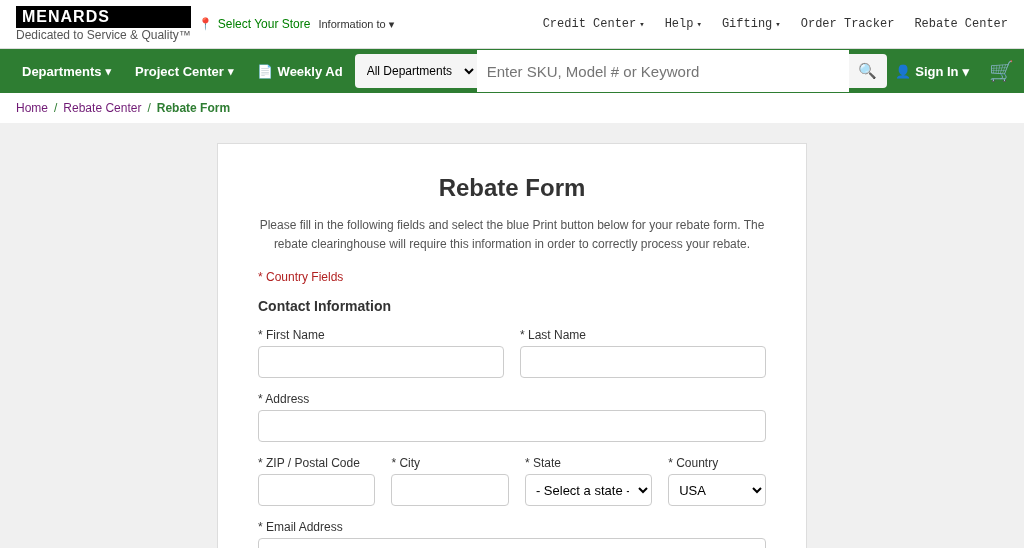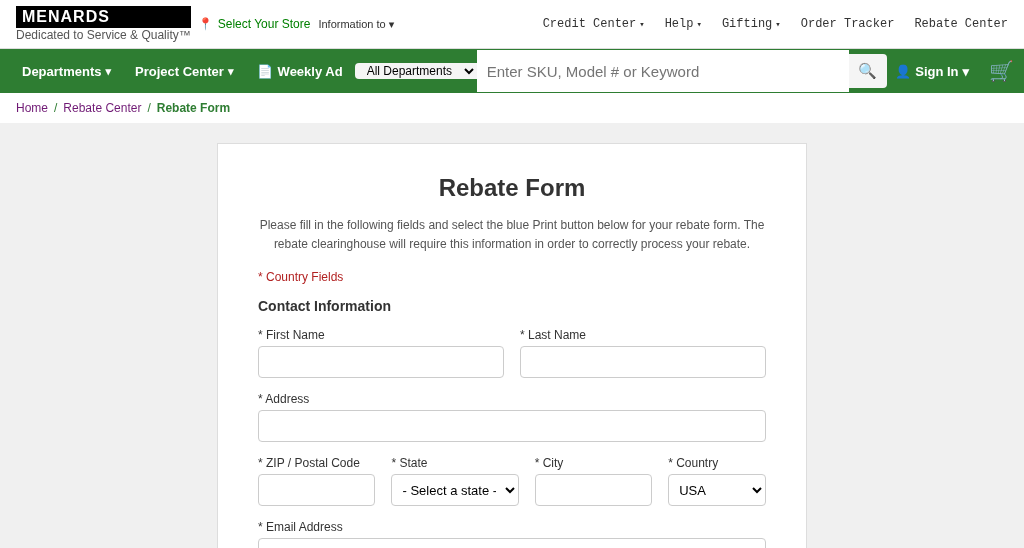--- a/index.html
+++ b/index.html
@@ -54,21 +54,21 @@
     }
     .nav-item .icon-small { font-size: 11px; }
     .search-area {
       flex: 1;
       display: flex;
       align-items: center;
       gap: 0;
       max-width: 620px;
     }
     .search-dept-select {
-      height: 16px;
+      height: 34px;
       border: none;
       border-radius: 4px 0 0 4px;
       padding: 0 8px;
       font-size: 12px;
       background: #f5f5f5;
       cursor: pointer;
     }
     .search-input {
       flex: 1;
       height: 42px;
@@ -281,30 +281,30 @@
         <label class="form-label">* Address</label>
         <input class="form-input" type="text" style="">
       </div>
     </div>
 
     <div class="form-row">
       <div class="form-group" style="flex:1.2">
         <label class="form-label">* ZIP / Postal Code</label>
         <input class="form-input" type="text" style="">
       </div>
+      <div class="form-group" style="flex:1.2">
+        <label class="form-label">* City</label>
+        <input class="form-input" type="text" style="">
+      </div>
       <div class="form-group" style="flex:1.3">
         <label class="form-label">* State</label>
         <select class="form-select">
           <option>- Select a state -</option>
         </select>
       </div>
-      <div class="form-group" style="flex:1.2">
-        <label class="form-label">* City</label>
-        <input class="form-input" type="text" style="">
-      </div>
       <div class="form-group" style="flex:1">
         <label class="form-label">* Country</label>
         <select class="form-select">
           <option>USA</option>
         </select>
       </div>
     </div>
 
     <div class="form-row">
       <div class="form-group">

